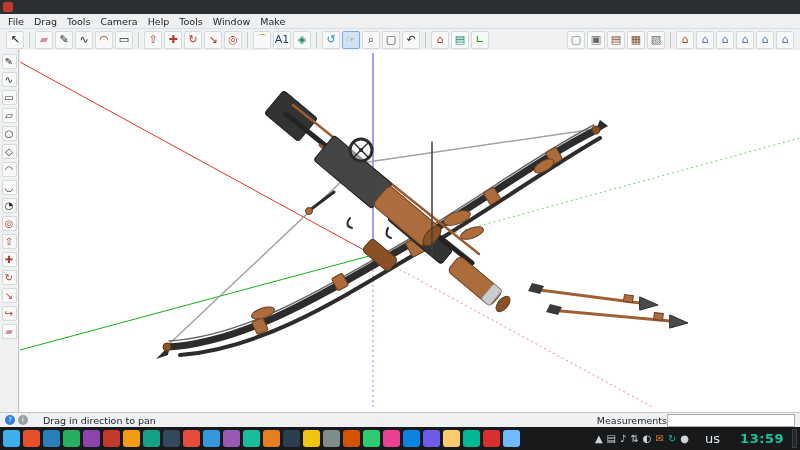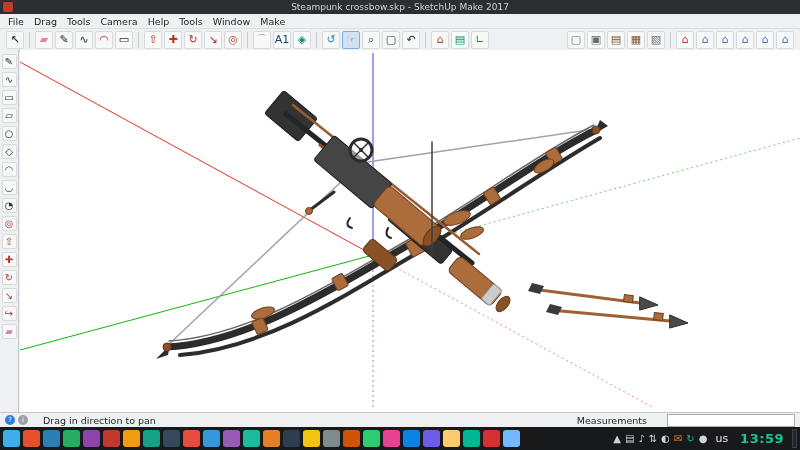--- a/index.html
+++ b/index.html
@@ -32,38 +32,37 @@
   .copper-dark{fill:#8a5127;stroke:#5d3a1c;stroke-width:1;}
   .limb{fill:none;stroke:#2c2c2c;}
   .stringline{fill:none;stroke:#a3a3a3;stroke-width:1.5;}
   
   .statusbar{position:absolute;left:0;top:412px;width:800px;height:15px;background:#eff0f1;border-top:1px solid #c4c8cb;
     display:flex;align-items:center;padding:0 5px;box-sizing:border-box;font-size:9.5px;color:#232629;}
   .status-circle{width:10px;height:10px;border-radius:50%;background:var(--c,#888);color:#fff;font-size:7px;
     display:flex;align-items:center;justify-content:center;margin-right:3px;}
   .status-hint{margin-left:12px;}
   .status-spacer{flex:1;}
-  .measure-label{margin-right:20px;}
+  .measure-label{margin-right:0;}
   .measure-input{width:122px;height:11px;font-size:9px;border:1px solid #a8acaf;background:#fff;padding:0 2px;}
   
   .taskbar{position:absolute;left:0;top:427px;width:800px;height:23px;background:#17191b;display:flex;align-items:center;
     padding:0 3px;box-sizing:border-box;gap:3px;}
   .task-icon{width:17px;height:17px;border-radius:3px;background:var(--c,#555);flex:0 0 auto;}
   .tray{margin-left:auto;display:flex;align-items:center;gap:4px;}
   .tray-icon{color:var(--c,#cfd4d8);font-size:10px;line-height:23px;}
-  .kb{color:#e6e9eb;font-size:11px;text-transform:lowercase;margin:0 4px;}
+  .kb{color:#e6e9eb;font-size:13px;text-transform:lowercase;margin:0 12px;}
   .clock{color:#16c79a;font-size:13px;font-weight:bold;letter-spacing:.5px;margin:0 4px;}
   .peek{width:5px;height:19px;background:#23272b;border:1px solid #3a3f44;box-sizing:border-box;}
 </style>
 </head>
 <body>
 
 <div class="titlebar">
   <span class="appicon"></span>
-  <span class="title-text">Steampunk crossbow.skp - SketchUp Make 2017</span>
 </div>
 
 <div class="menubar">
 
 <span class="menu-item">File</span>
     <span class="menu-item">Drag</span>
     <span class="menu-item">Tools</span>
     <span class="menu-item">Camera</span>
     <span class="menu-item">Help</span>
     <span class="menu-item">Tools</span>

